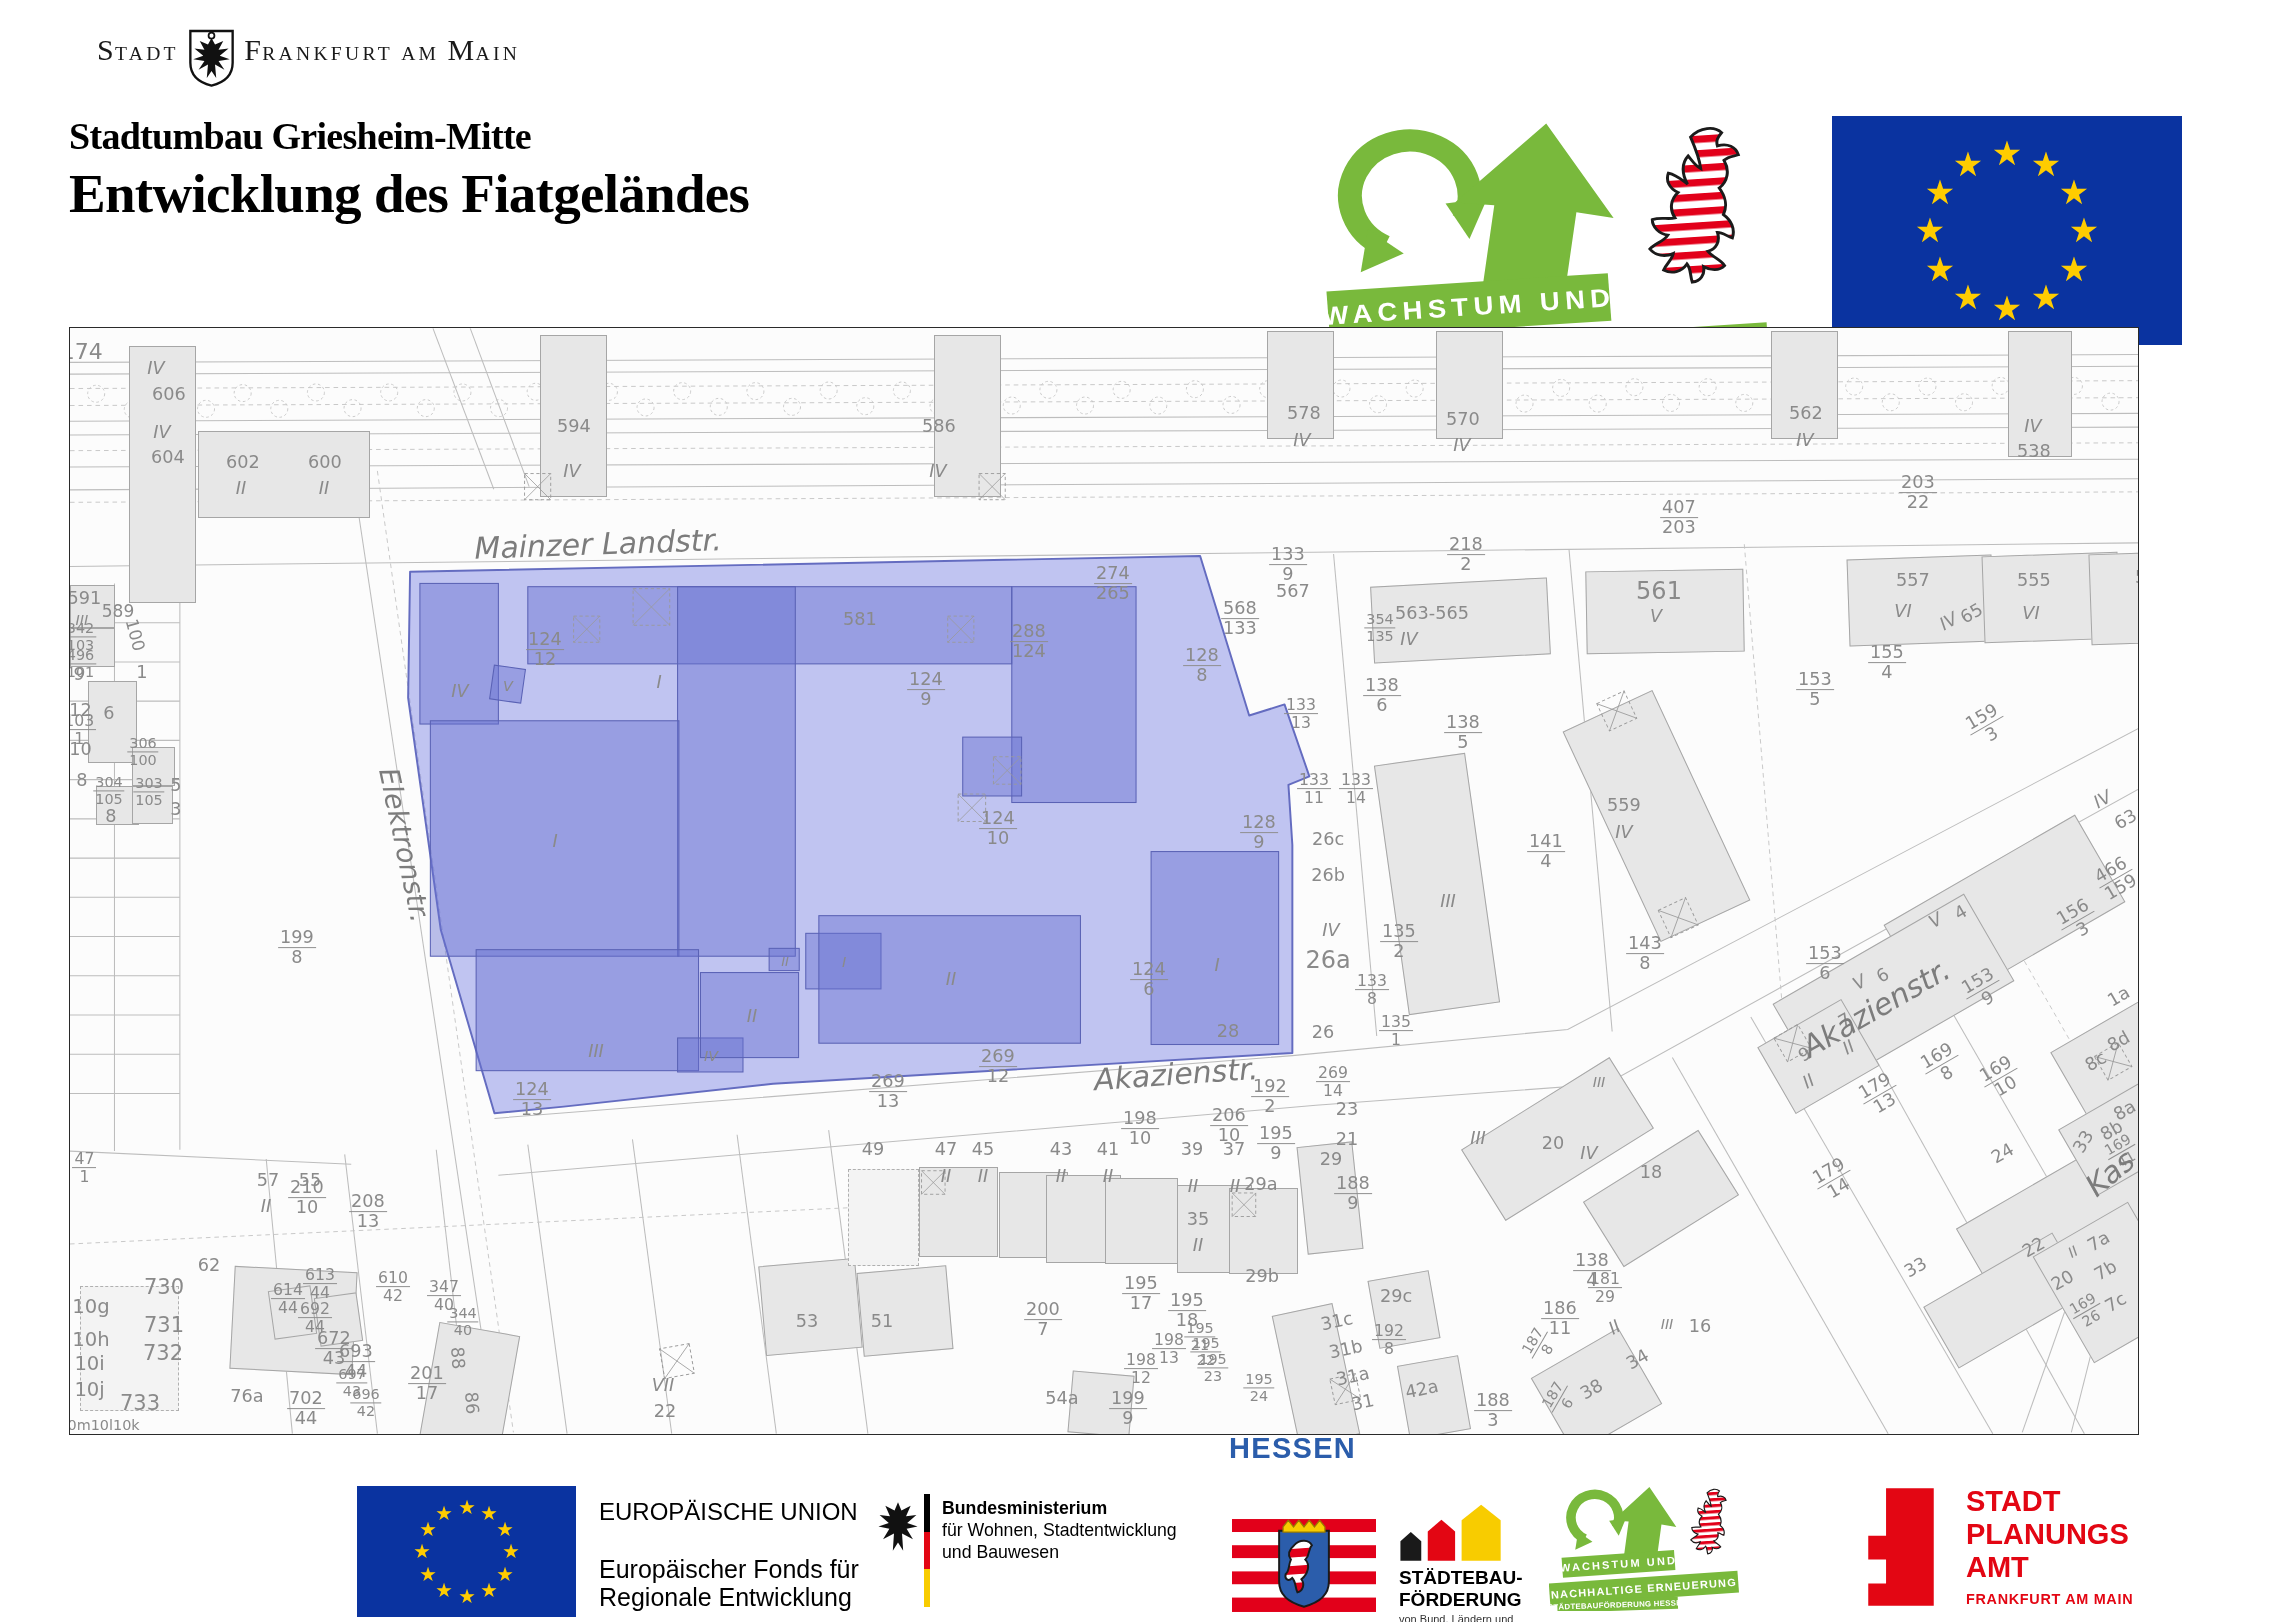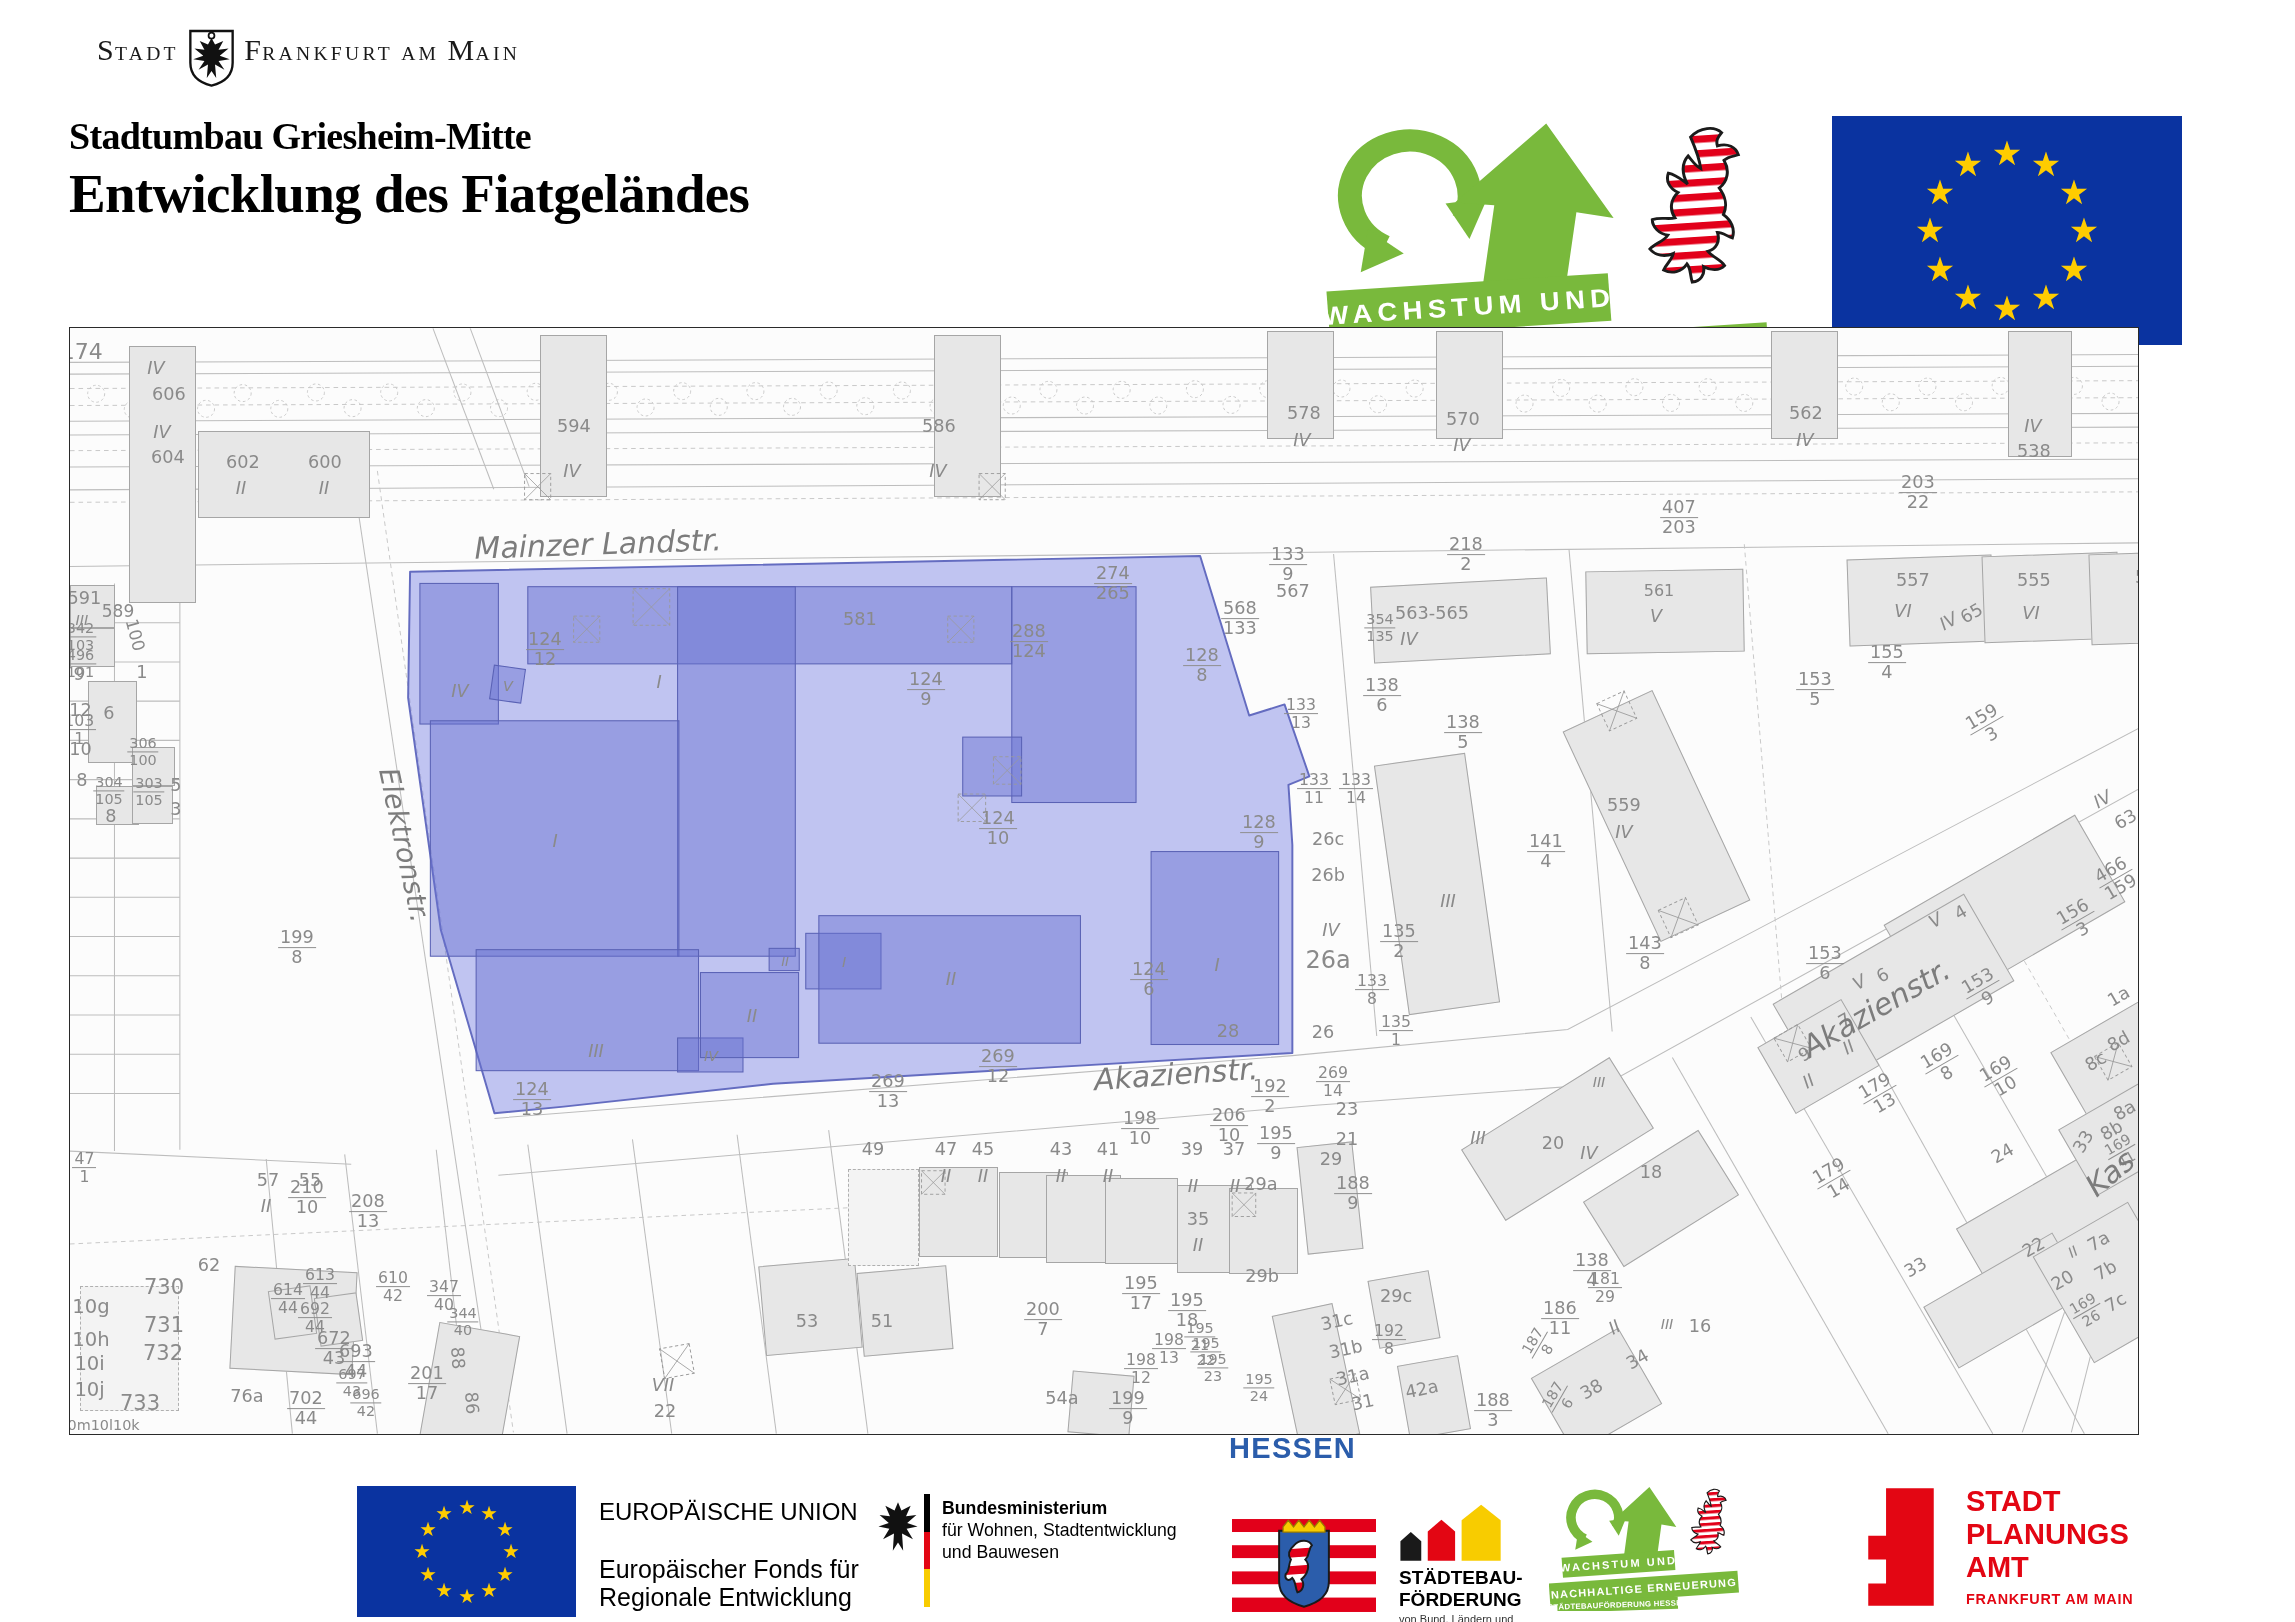--- a/index.html
+++ b/index.html
@@ -493,21 +493,21 @@
         <div class="mlab" style="left: 1170px; top: 291px; font-size: 17.7px; transform: translate(-50%, -50%);">
           <span class="fr">568</span>
           <span class="fb">133</span>
         </div>
         <div class="mlab" style="left: 1310px; top: 300px; font-size: 14.4px; transform: translate(-50%, -50%);">
           <span class="fr">354</span>
           <span class="fb">135</span>
         </div>
         <div class="mlab" style="left: 1362px; top: 286px; font-size: 17.7px; transform: translate(-50%, -50%);">563-565</div>
         <div class="mlab roman" style="left: 1339px; top: 312px; font-size: 17.7px; transform: translate(-50%, -50%);">IV</div>
-        <div class="mlab" style="left: 1589px; top: 263px; font-size: 16px; transform: translate(-50%, -50%);">561</div>
+        <div class="mlab" style="left: 1589px; top: 263px; font-size: 24px; transform: translate(-50%, -50%);">561</div>
         <div class="mlab roman" style="left: 1586px; top: 289px; font-size: 17.7px; transform: translate(-50%, -50%);">V</div>
         <div class="mlab" style="left: 1843px; top: 253px; font-size: 17.7px; transform: translate(-50%, -50%);">557</div>
         <div class="mlab roman" style="left: 1833px; top: 284px; font-size: 17.7px; transform: translate(-50%, -50%);">VI</div>
         <div class="mlab" style="left: 1964px; top: 253px; font-size: 17.7px; transform: translate(-50%, -50%);">555</div>
         <div class="mlab roman" style="left: 1961px; top: 286px; font-size: 17.7px; transform: translate(-50%, -50%);">VI</div>
         <div class="mlab" style="left: 2082px; top: 250px; font-size: 17.7px; transform: translate(-50%, -50%);">553</div>
         <div class="mlab" style="left: 1902px; top: 286px; font-size: 17.7px; transform: translate(-50%, -50%) rotate(-30deg);">65</div>
         <div class="mlab roman" style="left: 1879px; top: 294px; font-size: 17.7px; transform: translate(-50%, -50%) rotate(-30deg);">IV</div>
         <div class="mlab" style="left: 1231px; top: 386px; font-size: 15.7px; transform: translate(-50%, -50%);">
           <span class="fr">133</span>

